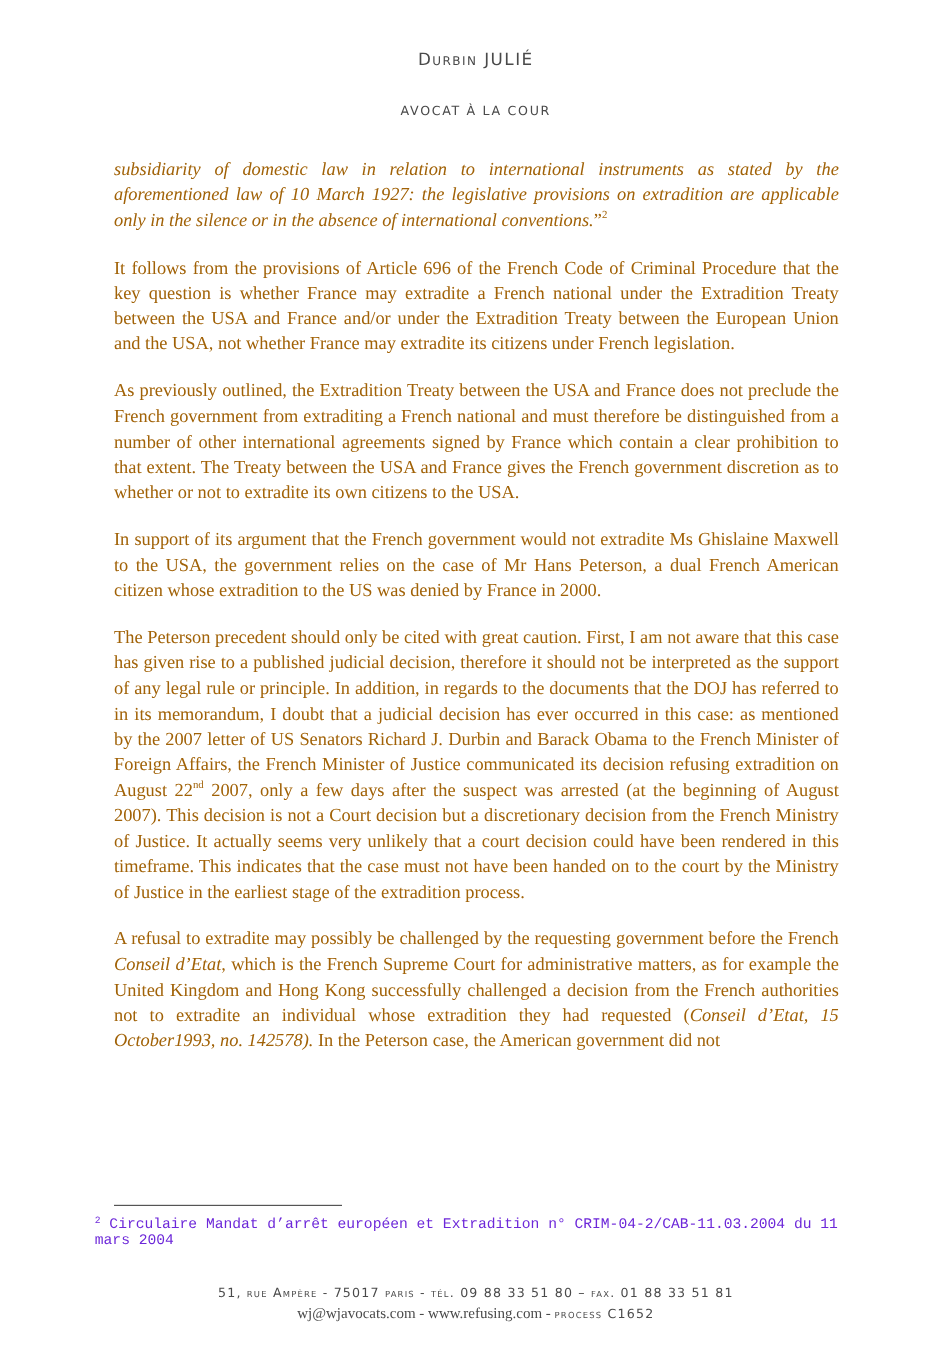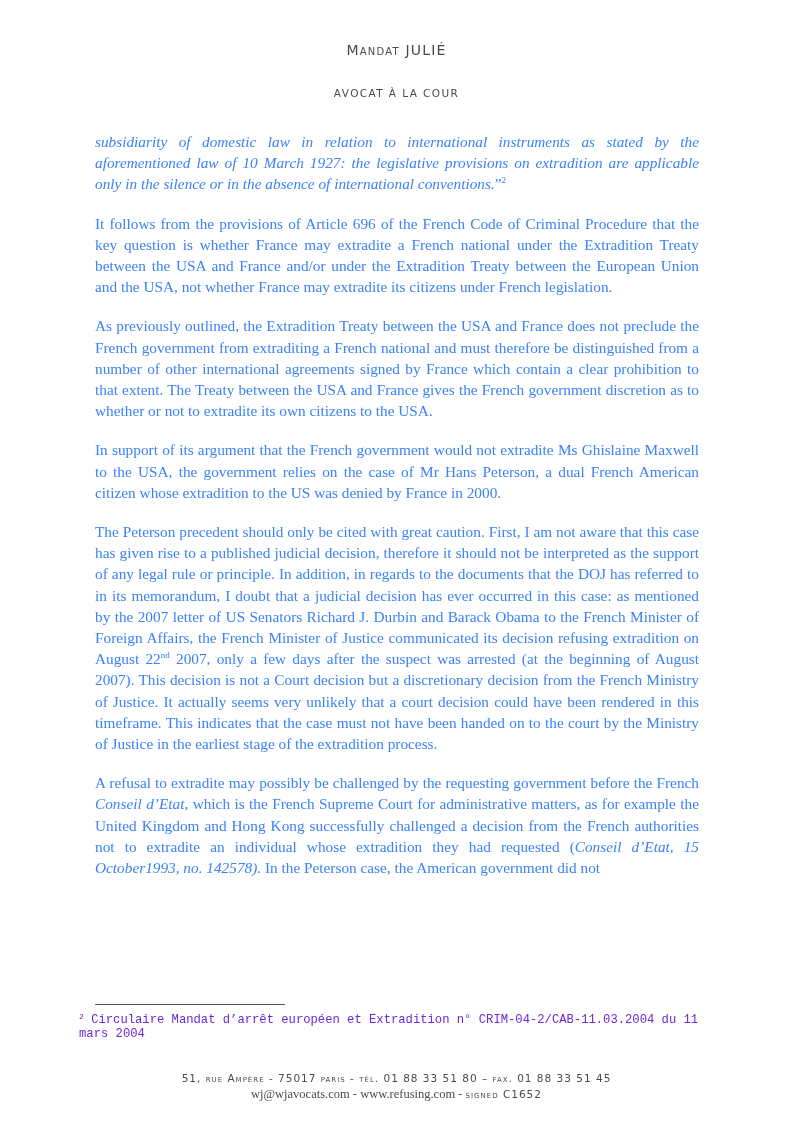--- a/index.html
+++ b/index.html
@@ -1,52 +1,52 @@
 <!DOCTYPE html>
 <html><head>
 <meta charset="utf-8">
 <style>
   html, body { margin: 0; padding: 0; background: #ffffff; }
   body { width: 793px; height: 1123px; position: relative; overflow: hidden; }
   .header { position: absolute; top: 40px; left: 0; width: 793px; text-align: center; color: #4a4a4a; font-family: "DejaVu Sans", sans-serif; }
   .header .name { font-size: 14px; letter-spacing: 1.2px; font-variant: small-caps; line-height: 20px; }
   .header .sub { font-size: 10.5px; letter-spacing: 1.4px; text-transform: uppercase; line-height: 14px; margin-top: 26px; }
-  .body { position: absolute; left: 95px; width: 604px; top: 131px; font-family: "Liberation Serif", serif; font-size: 15.3px; line-height: 21.2px; color: #3b82f6; text-align: justify; }
+  .body { position: absolute; left: 95px; width: 604px; top: 131px; font-family: "Liberation Serif", serif; font-size: 15.3px; line-height: 21.2px; color: #a16207; text-align: justify; }
   .body p { margin: 0 0 18px 0; }
   .it { font-style: italic; }
   sup { font-size: 9px; line-height: 0; vertical-align: 6px; }
   .heading { font-weight: bold; margin: 0 0 18px 0; text-align: left; }
   .heading .num { display: inline-block; width: 42px; }
   .fn-rule { position: absolute; left: 95px; top: 1004px; width: 190px; border-top: 1px solid #555; }
   .footnote { position: absolute; left: 79px; top: 1013px; width: 620px; font-family: Liberation Mono, monospace; font-size: 12.2px; color: #6d28d9; }
   .footnote sup { font-size: 8px; vertical-align: 4px; }
   .footer { position: absolute; top: 1070px; left: 0; width: 793px; text-align: center; color: #4a4a4a; }
   .footer .l1 { font-family: "DejaVu Sans", sans-serif; font-size: 10.5px; letter-spacing: 1px; font-variant: small-caps; line-height: 16px; }
   .footer .l2 { font-size: 11.5px; line-height: 16px; }
   .footer .l2 .serif { font-family: "Liberation Serif", serif; font-size: 12.5px; }
   .footer .l2 .sc { font-family: "DejaVu Sans", sans-serif; font-variant: small-caps; letter-spacing: 1px; font-size: 10.5px; }
 </style>
 </head>
 <body>
 
 <div class="header">
-  <div class="name">Mandat JULIÉ</div>
+  <div class="name">Durbin JULIÉ</div>
   <div class="sub">avocat à la cour</div>
 </div>
 
 <div class="body">
   <p><span class="it">subsidiarity of domestic law in relation to international instruments as stated by the aforementioned law of 10 March 1927: the legislative provisions on extradition are applicable only in the silence or in the absence of international conventions.</span><span>”</span><sup>2</sup></p>
   <p>It follows from the provisions of Article 696 of the French Code of Criminal Procedure that the key question is whether France may extradite a French national under the Extradition Treaty between the USA and France and/or under the Extradition Treaty between the European Union and the USA, not whether France may extradite its citizens under French legislation.</p>
   <p>As previously outlined, the Extradition Treaty between the USA and France does not preclude the French government from extraditing a French national and must therefore be distinguished from a number of other international agreements signed by France which contain a clear prohibition to that extent. The Treaty between the USA and France gives the French government discretion as to whether or not to extradite its own citizens to the USA.</p>
 
 
   <p>In support of its argument that the French government would not extradite Ms Ghislaine Maxwell to the USA, the government relies on the case of Mr Hans Peterson, a dual French American citizen whose extradition to the US was denied by France in 2000.</p>
   <p><span>The Peterson precedent should only be cited with great caution. First, I am not aware that this case has given rise to a published judicial decision, therefore it should not be interpreted as the support of any legal rule or principle. In addition, in regards to the documents that the DOJ has referred to in its memorandum, I doubt that a judicial decision has ever occurred in this case: as mentioned by the 2007 letter of US Senators Richard J. Durbin and Barack Obama to the French Minister of Foreign Affairs, the French Minister of Justice communicated its decision refusing extradition on August 22</span><sup>nd</sup><span> 2007, only a few days after the suspect was arrested (at the beginning of August 2007). This decision is not a Court decision but a discretionary decision from the French Ministry of Justice. It actually seems very unlikely that a court decision could have been rendered in this timeframe. This indicates that the case must not have been handed on to the court by the Ministry of Justice in the earliest stage of the extradition process.</span></p>
   <p><span>A refusal to extradite may possibly be challenged by the requesting government before the French </span><span class="it">Conseil d’Etat</span><span>, which is the French Supreme Court for administrative matters, as for example the United Kingdom and Hong Kong successfully challenged a decision from the French authorities not to extradite an individual whose extradition they had requested (</span><span class="it">Conseil d’Etat, 15 October1993, no. 142578).</span><span> In the Peterson case, the American government did not</span></p>
 </div>
 
 <div class="fn-rule"></div>
 <div class="footnote"><sup>2</sup><span> Circulaire Mandat d’arrêt européen et Extradition n° CRIM-04-2/CAB-11.03.2004 du 11 mars 2004</span></div>
 
 <div class="footer">
-  <div class="l1">51, rue Ampère - 75017 paris - tél. 01 88 33 51 80 – fax. 01 88 33 51 45</div>
-  <div class="l2"><span class="serif">wj@wjavocats.com</span><span class="serif"> - </span><span class="serif">www.refusing.com</span><span class="serif"> - </span><span class="sc">signed C1652</span></div>
+  <div class="l1">51, rue Ampère - 75017 paris - tél. 09 88 33 51 80 – fax. 01 88 33 51 81</div>
+  <div class="l2"><span class="serif">wj@wjavocats.com</span><span class="serif"> - </span><span class="serif">www.refusing.com</span><span class="serif"> - </span><span class="sc">process C1652</span></div>
 </div>
 
 </body></html>

